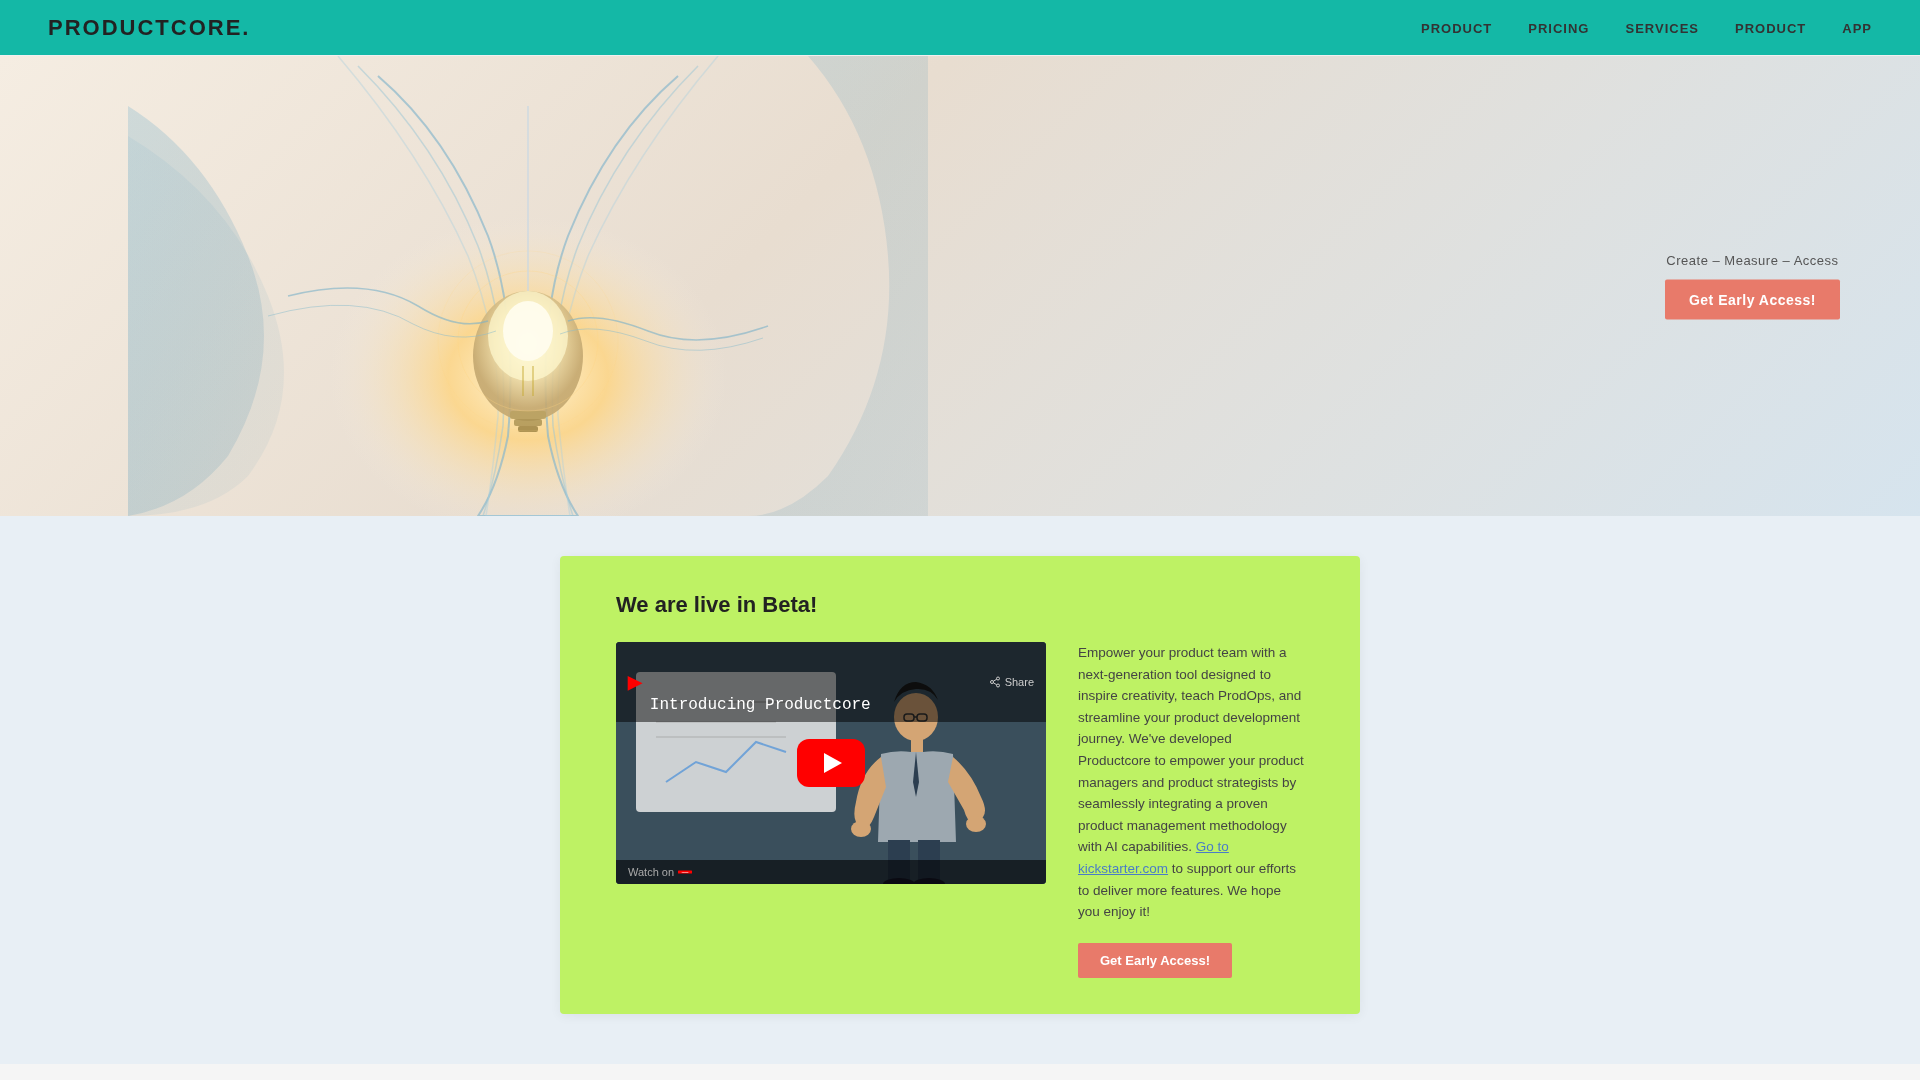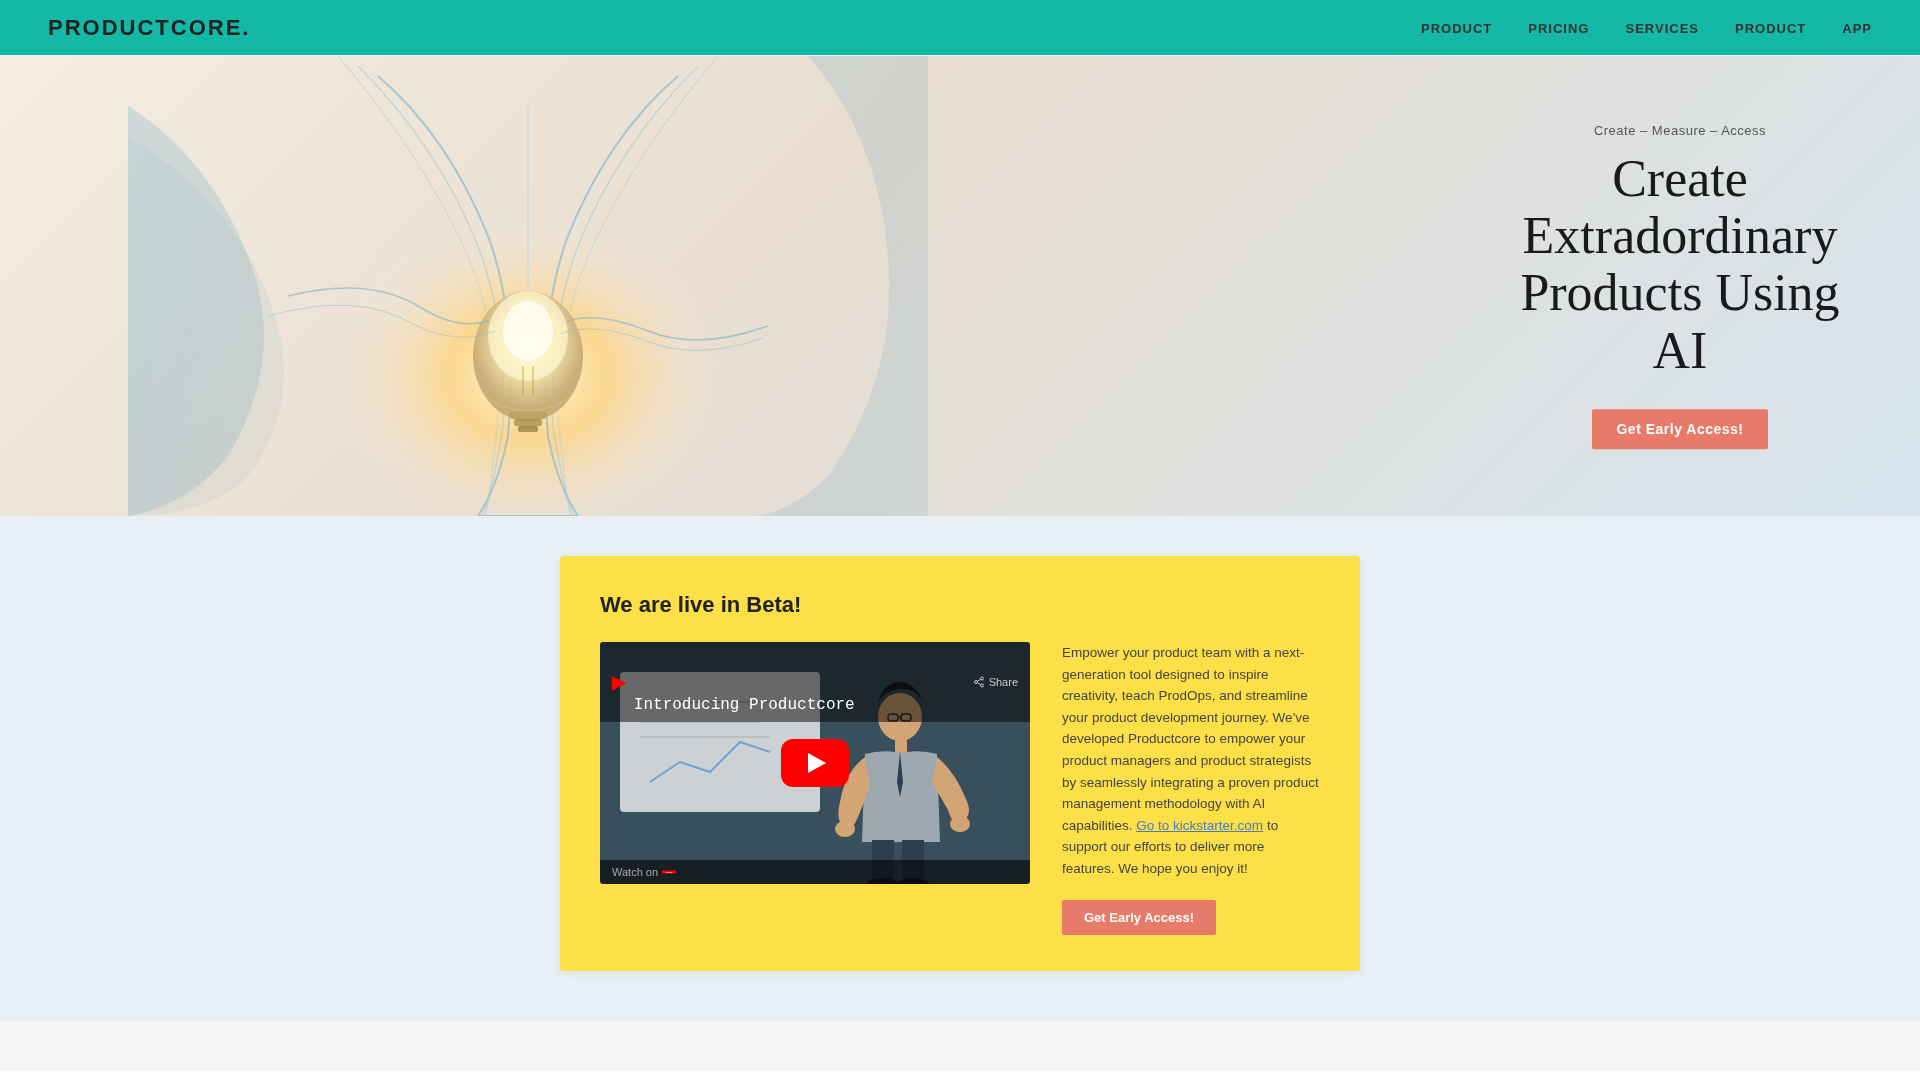--- a/index.html
+++ b/index.html
@@ -96,23 +96,23 @@
     }
 
     
     .beta-section {
       background: #e8eff5;
       padding: 40px 0 50px 0;
     }
     .beta-container {
       max-width: 800px;
       margin: 0 auto;
-      background: #fde047;
+      background: #bef264;
       border-radius: 4px;
-      padding: 36px 40px;
+      padding: 36px 56px;
       box-shadow: 0 2px 12px rgba(0,0,0,0.06);
     }
     .beta-title {
       font-family: Arial, sans-serif;
       font-size: 22px;
       font-weight: 700;
       color: #222;
       margin-bottom: 24px;
     }
     .beta-inner {
@@ -313,25 +313,20 @@
 
       <path d="M160,240 Q240,220 290,250 Q330,275 360,265" fill="none" stroke="#7ab0c8" stroke-width="1.5" opacity="0.6"></path>
       <path d="M140,260 Q230,235 285,268 Q328,290 368,275" fill="none" stroke="#8abccc" stroke-width="1" opacity="0.5"></path>
       <path d="M440,265 Q470,255 520,275 Q570,295 640,270" fill="none" stroke="#7ab0c8" stroke-width="1.5" opacity="0.6"></path>
       <path d="M432,278 Q465,265 518,285 Q568,305 635,282" fill="none" stroke="#8abccc" stroke-width="1" opacity="0.5"></path>
     </svg>
   </div>
 
   <div class="hero-content">
     <p class="hero-tagline">Create – Measure – Access</p>
-    <h1 class="hero-heading">
-      <span>Create</span><br>
-      <span>Extradordinary</span><br>
-      <span>Products Using AI</span>
-    </h1>
     <button class="btn-primary">Get Early Access!</button>
   </div>
 </section>
 
 <section class="beta-section">
   <div class="beta-container">
     <h2 class="beta-title">We are live in Beta!</h2>
     <div class="beta-inner">
 
       <div class="video-container">

